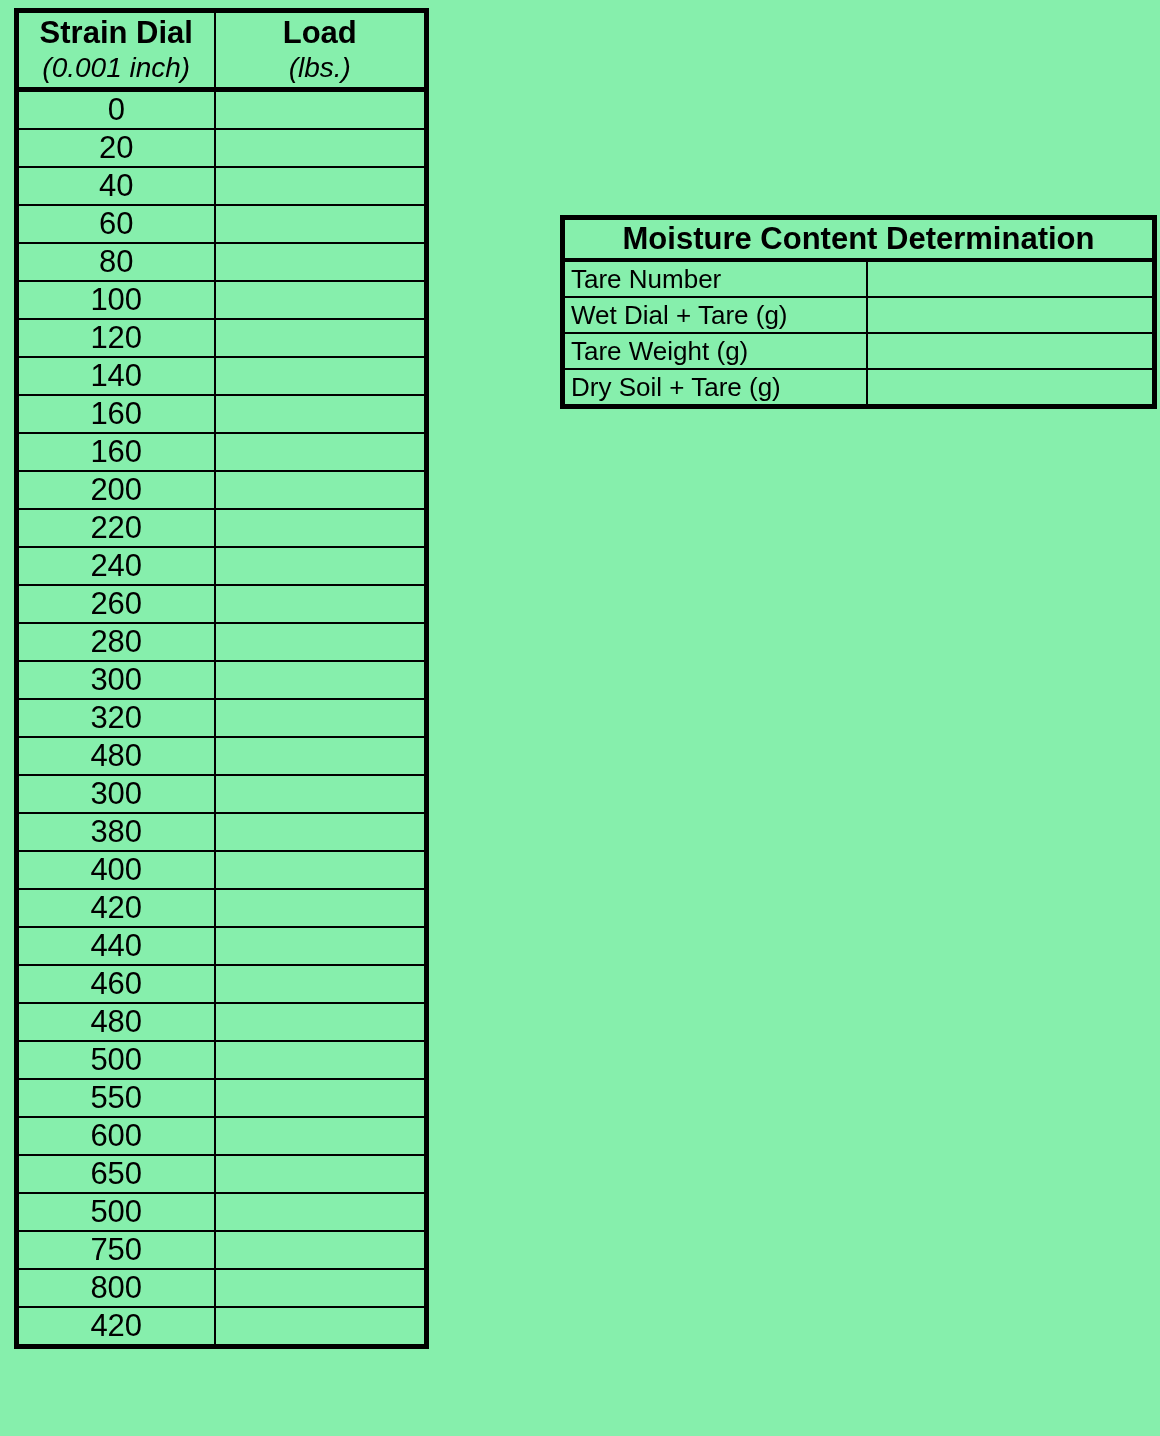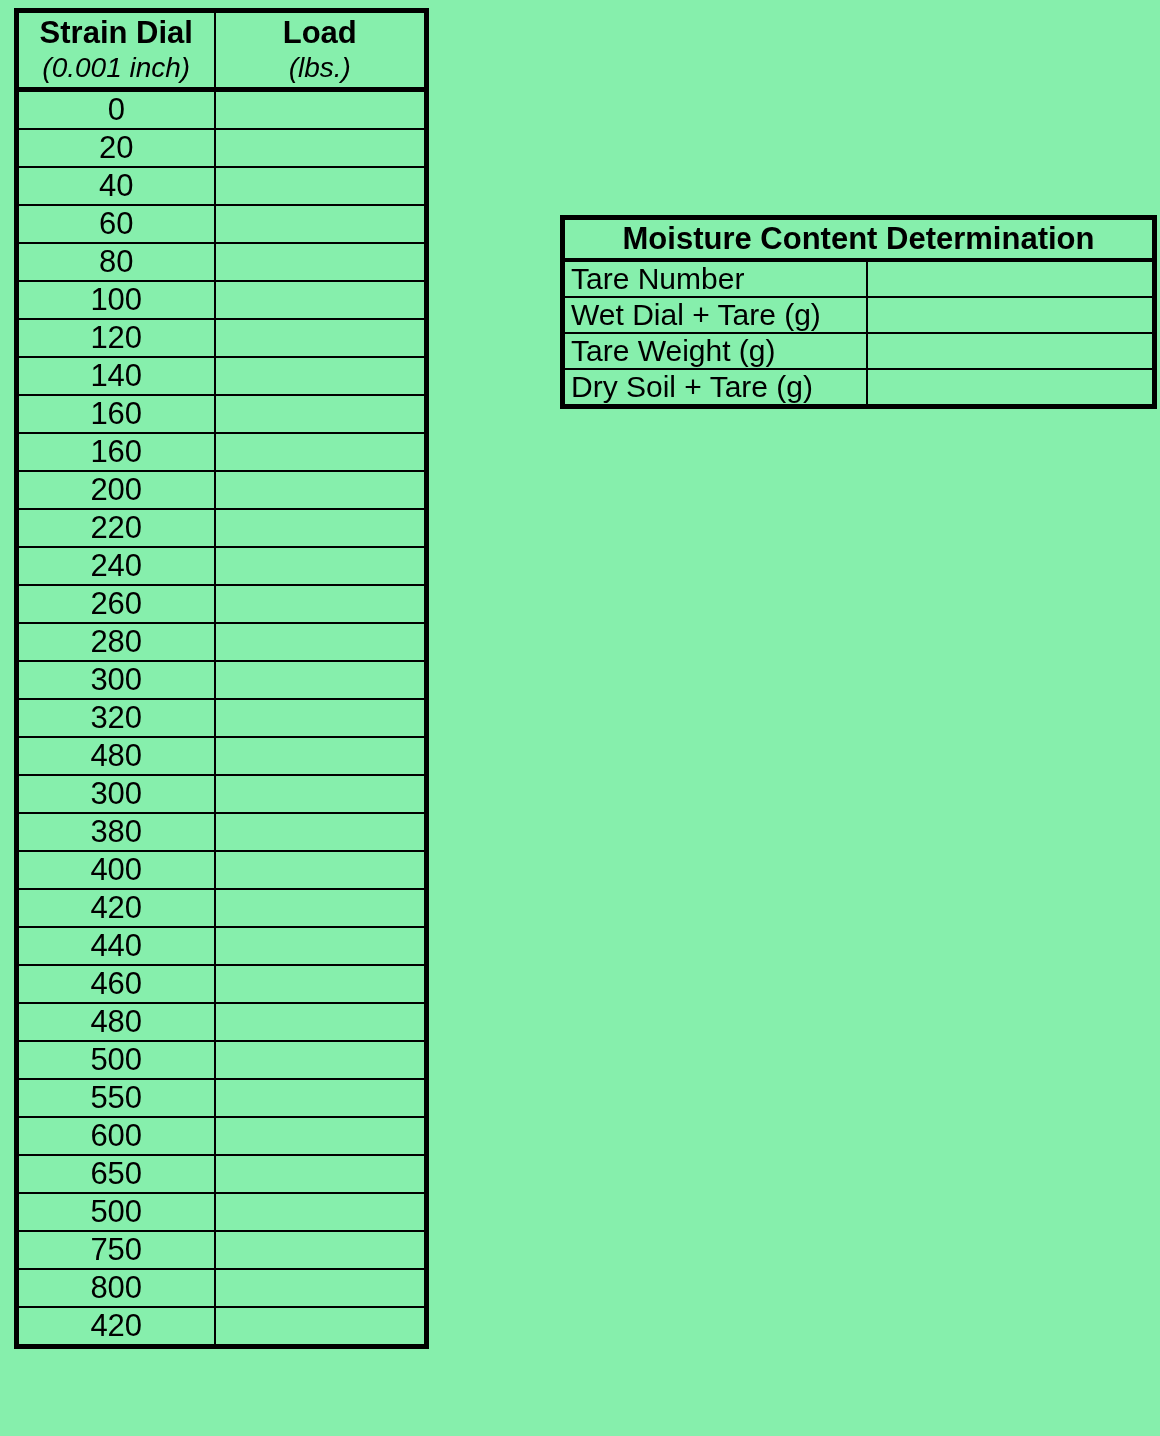--- a/index.html
+++ b/index.html
@@ -79,21 +79,21 @@
   table.moisture-table thead th {
     height: 38px;
     border-bottom: 4px solid #000;
     text-align: center;
     vertical-align: middle;
     font-weight: bold;
     font-size: 31px;
   }
   table.moisture-table tbody td {
     height: 34px;
-    font-size: 30px;
+    font-size: 26px;
     vertical-align: middle;
   }
   table.moisture-table tbody td.label {
     text-align: left;
     padding-left: 6px;
   }
 </style>
 </head>
 <body>
 

